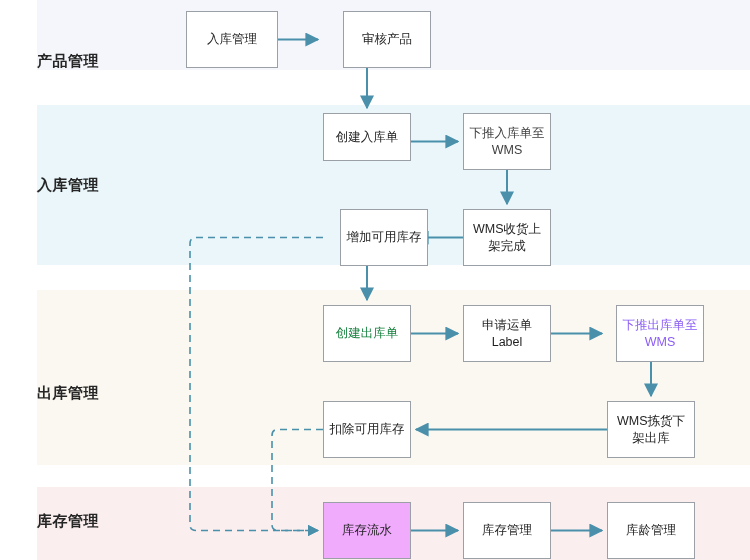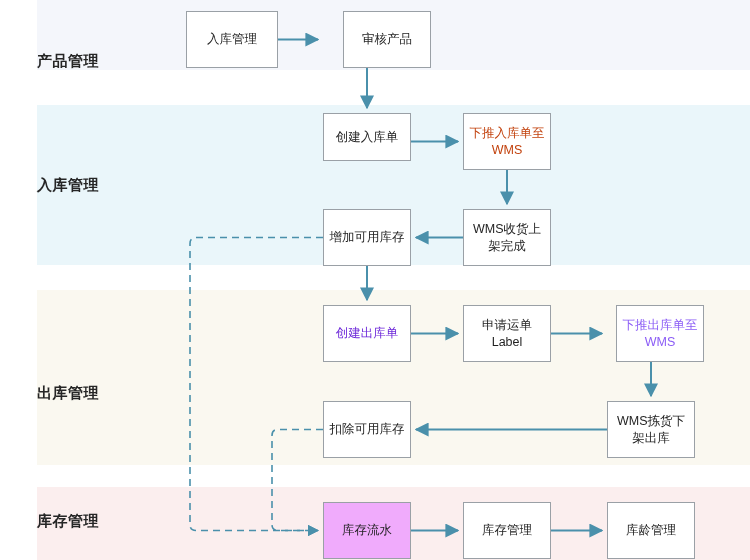--- a/index.html
+++ b/index.html
@@ -68,24 +68,24 @@
         <path d="M 411 530.5 L 458 530.5" fill="none" stroke="#4a90ab" stroke-width="2" stroke-linecap="butt" stroke-linejoin="round" marker-end="url(#arrow-solid)"></path>
         <path d="M 551 530.5 L 602 530.5" fill="none" stroke="#4a90ab" stroke-width="2" stroke-linecap="butt" stroke-linejoin="round" marker-end="url(#arrow-solid)"></path>
         <path d="M 323 237.5 L 196 237.5 Q 190 237.5 190 243.5 L 190 524.5 Q 190 530.5 196 530.5 L 318 530.5" fill="none" stroke="#4a90ab" stroke-width="1.6" stroke-linecap="butt" stroke-linejoin="round" stroke-dasharray="7,5" marker-end="url(#arrow-dashed)"></path>
         <path d="M 323 429.5 L 278 429.5 Q 272 429.5 272 435.5 L 272 524.5 Q 272 530.5 278 530.5 L 318 530.5" fill="none" stroke="#4a90ab" stroke-width="1.6" stroke-linecap="butt" stroke-linejoin="round" stroke-dasharray="7,5" marker-end="url(#arrow-dashed)"></path>
       </g>
   </svg>
   <div id="nodes-layer">
       <div class="node" style="left: 186px; top: 11px; width: 92px; height: 57px; border-color: rgb(154, 160, 166); background: rgb(255, 255, 255); color: rgb(31, 31, 31);">入库管理</div>
       <div class="node" style="left: 323px; top: 11px; width: 88px; height: 57px; border-color: rgb(154, 160, 166); background: rgb(255, 255, 255); color: rgb(31, 31, 31); margin-left: 20px;">审核产品</div>
       <div class="node" style="left: 323px; top: 113px; width: 88px; height: 48px; border-color: rgb(154, 160, 166); background: rgb(255, 255, 255); color: rgb(31, 31, 31);">创建入库单</div>
-      <div class="node" style="left: 463px; top: 113px; width: 88px; height: 57px; border-color: rgb(154, 160, 166); background: rgb(255, 255, 255); color: #c2410c;">下推入库单至WMS</div>
+      <div class="node" style="left: 463px; top: 113px; width: 88px; height: 57px; border-color: rgb(154, 160, 166); background: rgb(255, 255, 255); color: #404040;">下推入库单至WMS</div>
       <div class="node" style="left: 463px; top: 209px; width: 88px; height: 57px; border-color: rgb(154, 160, 166); background: rgb(255, 255, 255); color: rgb(31, 31, 31);">WMS收货上架完成</div>
-      <div class="node" style="left: 323px; top: 209px; width: 88px; height: 57px; border-color: rgb(154, 160, 166); background: rgb(255, 255, 255); color: rgb(31, 31, 31);">增加可用库存</div>
-      <div class="node" style="left: 323px; top: 305px; width: 88px; height: 57px; border-color: rgb(154, 160, 166); background: rgb(255, 255, 255); color: #6d28d9;">创建出库单</div>
+      <div class="node" style="left: 340px; top: 209px; width: 88px; height: 57px; border-color: rgb(154, 160, 166); background: rgb(255, 255, 255); color: rgb(31, 31, 31);">增加可用库存</div>
+      <div class="node" style="left: 323px; top: 305px; width: 88px; height: 57px; border-color: rgb(154, 160, 166); background: rgb(255, 255, 255); color: #15803d;">创建出库单</div>
       <div class="node" style="left: 463px; top: 305px; width: 88px; height: 57px; border-color: rgb(154, 160, 166); background: rgb(255, 255, 255); color: rgb(31, 31, 31);">申请运单Label</div>
       <div class="node" style="left: 616px; top: 305px; width: 88px; height: 57px; border-color: rgb(154, 160, 166); background: rgb(255, 255, 255); color: #8b5cf6;">下推出库单至WMS</div>
       <div class="node" style="left: 607px; top: 401px; width: 88px; height: 57px; border-color: rgb(154, 160, 166); background: rgb(255, 255, 255); color: rgb(31, 31, 31);">WMS拣货下架出库</div>
       <div class="node" style="left: 323px; top: 401px; width: 88px; height: 57px; border-color: rgb(154, 160, 166); background: rgb(255, 255, 255); color: rgb(31, 31, 31);">扣除可用库存</div>
       <div class="node" style="left: 323px; top: 502px; width: 88px; height: 57px; border-color: rgb(154, 160, 166); background: #f0abfc; color: rgb(31, 31, 31);">库存流水</div>
       <div class="node" style="left: 463px; top: 502px; width: 88px; height: 57px; border-color: rgb(154, 160, 166); background: rgb(255, 255, 255); color: rgb(31, 31, 31);">库存管理</div>
       <div class="node" style="left: 607px; top: 502px; width: 88px; height: 57px; border-color: rgb(154, 160, 166); background: rgb(255, 255, 255); color: rgb(31, 31, 31);">库龄管理</div>
     </div>
 </div>
 

